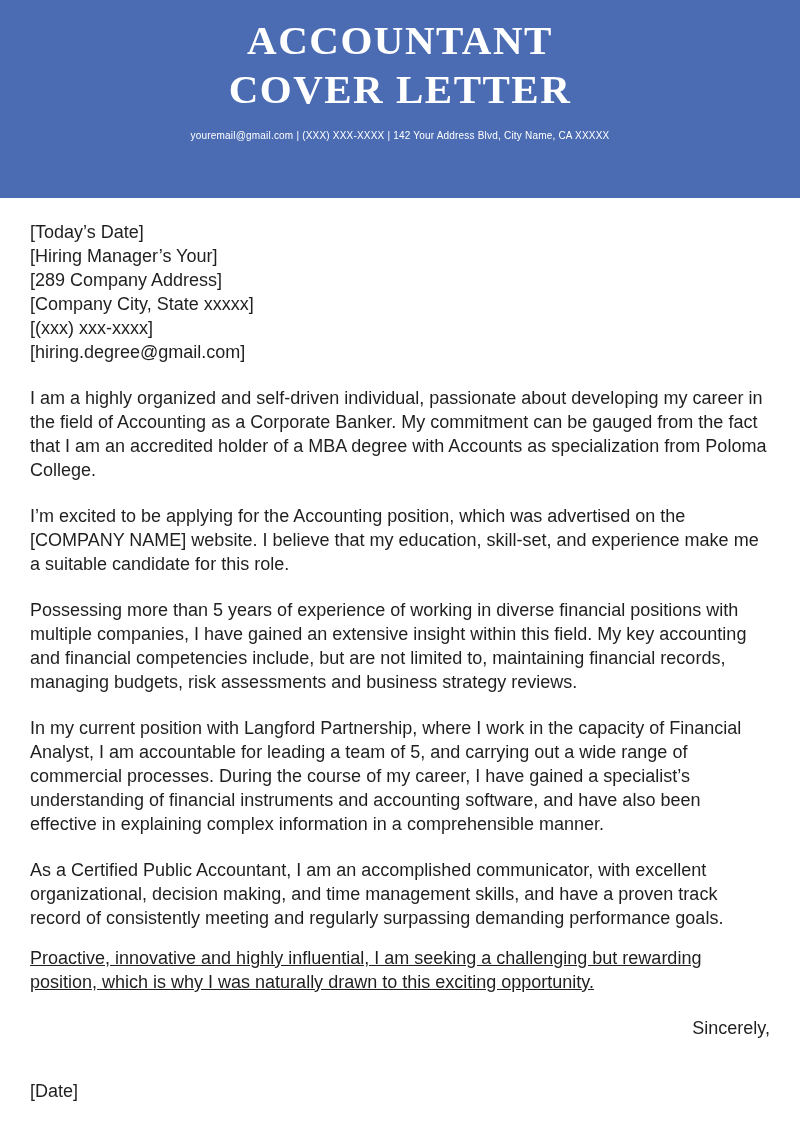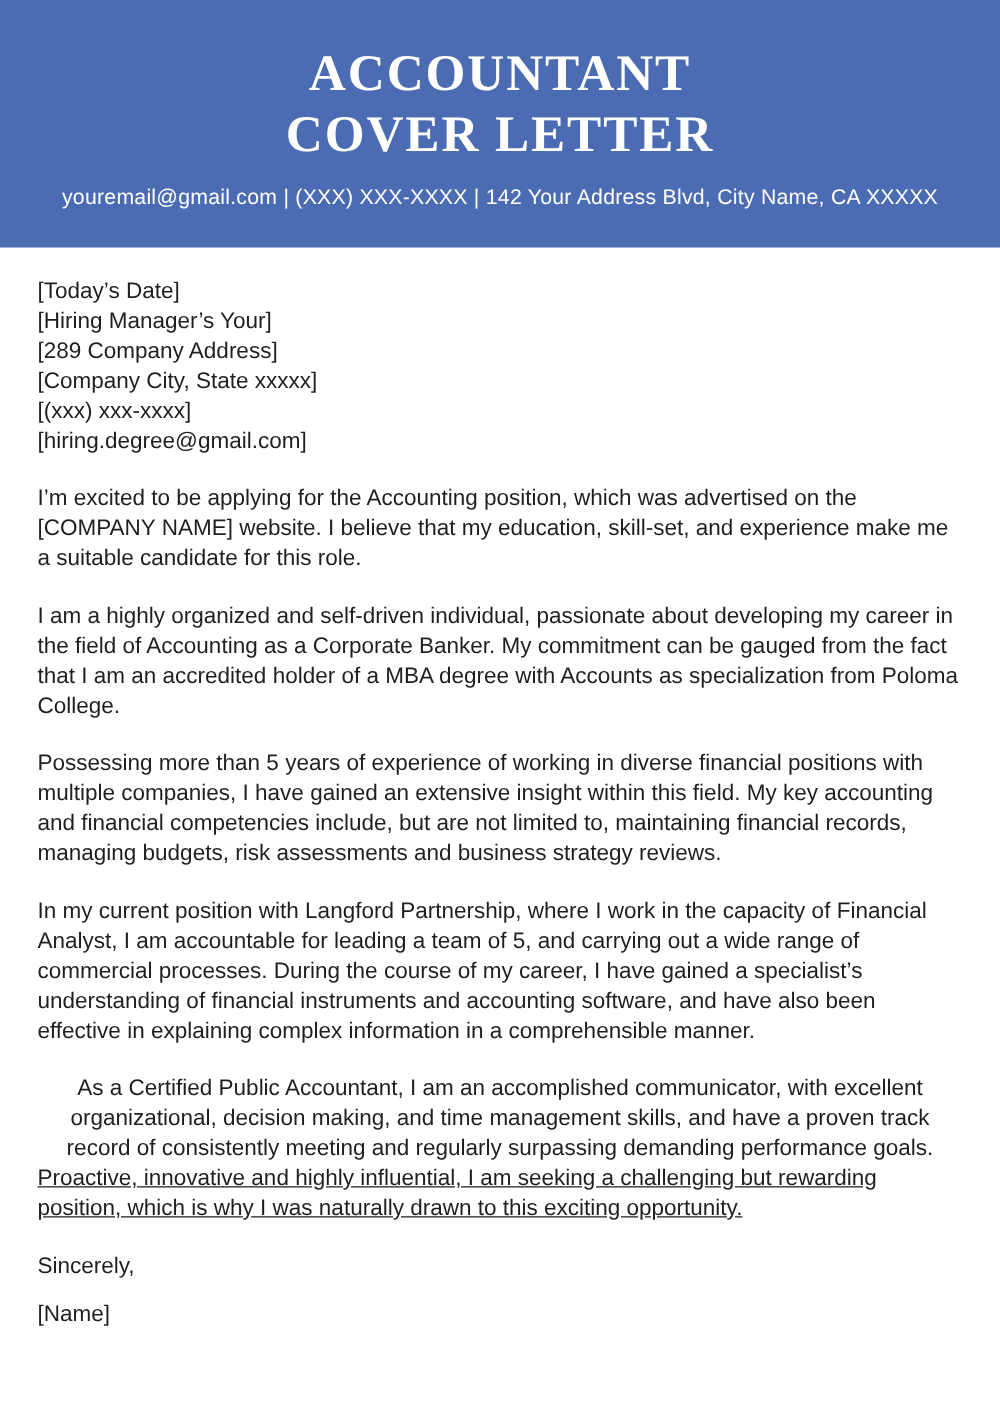--- a/index.html
+++ b/index.html
@@ -20,47 +20,47 @@
     height: 1132px;
     background: var(--page-bg);
     overflow: hidden;
   }
   .header {
     width: 100%;
     height: 198px;
     background: var(--header-bg);
     color: var(--header-text);
     text-align: center;
-    padding-top: 34px;
+    padding-top: 16px;
   }
   .title {
     font-family: "Liberation Serif", "DejaVu Serif", serif;
     font-weight: 700;
     font-size: 41px;
     line-height: 49px;
     letter-spacing: 1.5px;
   }
   .title .title-line { display: block; }
   .contact {
     margin-top: 16px;
-    font-size: 17px;
+    font-size: 10px;
     letter-spacing: 0.2px;
     color: var(--header-text);
   }
   .letter {
     padding: 22px 30px 0 30px;
     font-size: 18px;
     line-height: 24px;
   }
   .block { margin-bottom: 22px; }
   .line { margin: 0; }
   .para { margin-bottom: 22px; }
-  .para.joined-bottom { margin-bottom: 0; text-align: center; }
+  .para.joined-bottom { margin-bottom: 16px; }
   .para.joined-top { margin-top: 0; text-decoration: underline; }
-  .closing { margin-bottom: 15px; }
+  .closing { margin-bottom: 39px; text-align: right; }
 </style>
 </head>
 <body>
 
 <div class="page">
 
   <header class="header">
     <h1 class="title">
       <span class="title-line">ACCOUNTANT</span>
       <span class="title-line">COVER LETTER</span>
@@ -74,31 +74,31 @@
 
     <div class="block">
       <p class="line">[Hiring Manager’s Your]</p>
       <p class="line">[289 Company Address]</p>
       <p class="line">[Company City, State xxxxx]</p>
       <p class="line">[(xxx) xxx-xxxx]</p>
       <p class="line">[hiring.degree@gmail.com]</p>
     </div>
 
 
+    <p class="para">I am a highly organized and self-driven individual, passionate about developing my career in the field of Accounting as a Corporate Banker. My commitment can be gauged from the fact that I am an accredited holder of a MBA degree with Accounts as specialization from Poloma College.</p>
+
     <p class="para">I’m excited to be applying for the Accounting position, which was advertised on the [COMPANY NAME] website. I believe that my education, skill-set, and experience make me a suitable candidate for this role.</p>
-
-    <p class="para">I am a highly organized and self-driven individual, passionate about developing my career in the field of Accounting as a Corporate Banker. My commitment can be gauged from the fact that I am an accredited holder of a MBA degree with Accounts as specialization from Poloma College.</p>
 
     <p class="para">Possessing more than 5 years of experience of working in diverse financial positions with multiple companies, I have gained an extensive insight within this field. My key accounting and financial competencies include, but are not limited to, maintaining financial records, managing budgets, risk assessments and business strategy reviews.</p>
 
     <p class="para">In my current position with Langford Partnership, where I work in the capacity of Financial Analyst, I am accountable for leading a team of 5, and carrying out a wide range of commercial processes. During the course of my career, I have gained a specialist’s understanding of financial instruments and accounting software, and have also been effective in explaining complex information in a comprehensible manner.</p>
 
     <p class="para joined-bottom">As a Certified Public Accountant, I am an accomplished communicator, with excellent organizational, decision making, and time management skills, and have a proven track record of consistently meeting and regularly surpassing demanding performance goals.</p>
 
     <p class="para joined-top">Proactive, innovative and highly influential, I am seeking a challenging but rewarding position, which is why I was naturally drawn to this exciting opportunity.</p>
 
     <p class="line closing">Sincerely,</p>
 
-    <p class="line">[Name]</p>
+    <p class="line">[Date]</p>
 
   </main>
 
 </div>
 
 </body></html>

